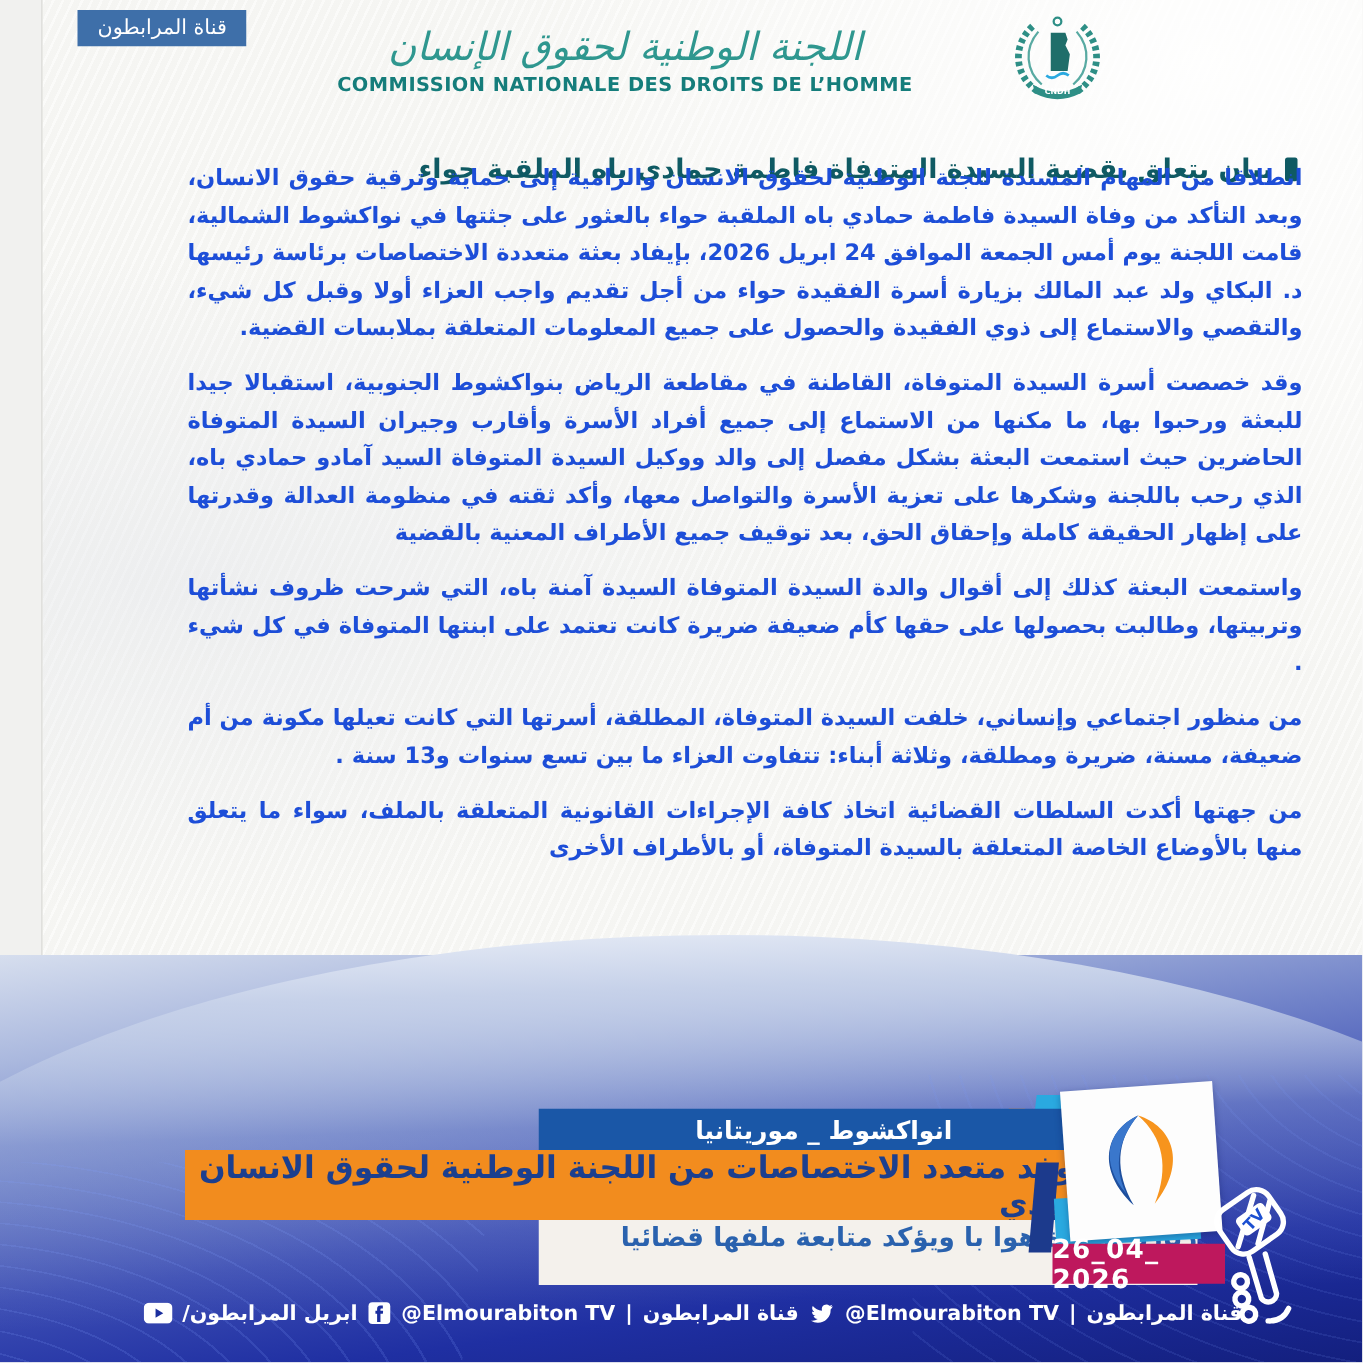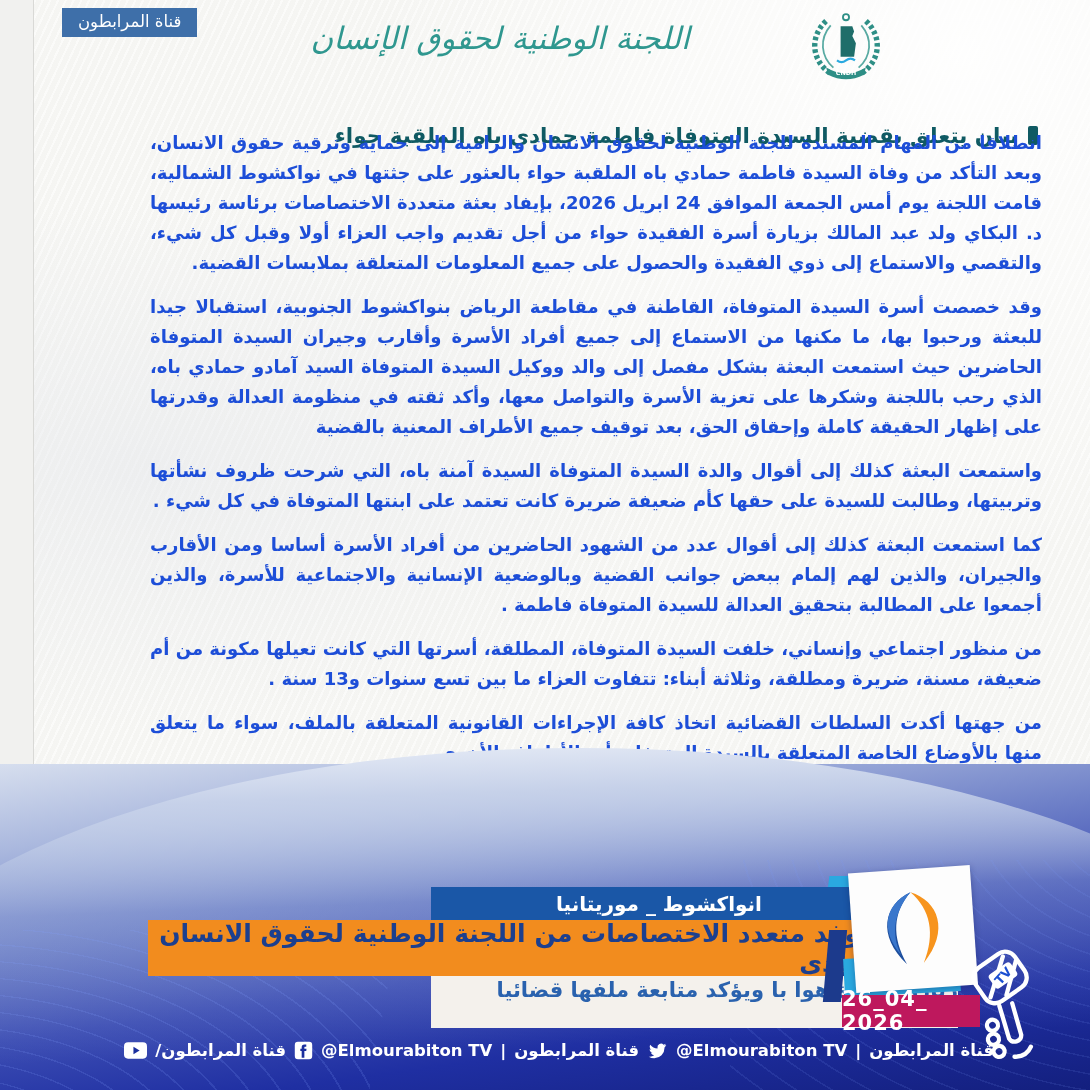--- a/index.html
+++ b/index.html
@@ -81,20 +81,21 @@
 </style>
 </head>
 <body>
 
 <div class="stage">
 
   <div class="paper"></div>
 
   <div class="lh-titles">
     <div class="lh-title-ar">اللجنة الوطنية لحقوق الإنسان</div>
+    <div class="lh-title-fr">COMMISSION NATIONALE DES DROITS DE L’HOMME</div>
   </div>
 
   <svg class="lh-logo" width="92" height="72" viewBox="0 0 100 80">
     <path d="M32,70 C12,56 9,30 28,12" fill="none" stroke="#2e8f86" stroke-width="6" stroke-dasharray="4 3"></path>
     <path d="M68,70 C88,56 91,30 72,12" fill="none" stroke="#2e8f86" stroke-width="6" stroke-dasharray="4 3"></path>
     <path d="M36,64 C22,52 20,32 33,17" fill="none" stroke="#58aaa2" stroke-width="2"></path>
     <path d="M64,64 C78,52 80,32 67,17" fill="none" stroke="#58aaa2" stroke-width="2"></path>
     <circle cx="50" cy="8" r="3.4" fill="none" stroke="#2e8f86" stroke-width="2"></circle>
     <path d="M44,18 l13,0 2,6 -2,5 4,8 -2,15 -15,0 z" fill="#1f6e6a"></path>
     <path d="M40,56 q5,4 10,0 q5,-4 10,0" fill="none" stroke="#2aa9e0" stroke-width="2.4"></path>
@@ -103,22 +104,21 @@
   </svg>
 
   <div class="stmt-title">
     <span class="stmt-bullet"></span>
     <span>بيان يتعلق بقضية السيدة المتوفاة فاطمة حمادي باه الملقبة حواء</span>
   </div>
 
   <div class="doc-body">
     <p>انطلاقا من المهام المسندة للجنة الوطنية لحقوق الانسان والرامية إلى حماية وترقية حقوق الانسان، وبعد التأكد من وفاة السيدة فاطمة حمادي باه الملقبة حواء بالعثور على جثتها في نواكشوط الشمالية، قامت اللجنة يوم أمس الجمعة الموافق 24 ابريل 2026، بإيفاد بعثة متعددة الاختصاصات برئاسة رئيسها د. البكاي ولد عبد المالك بزيارة أسرة الفقيدة حواء من أجل تقديم واجب العزاء أولا وقبل كل شيء، والتقصي والاستماع إلى ذوي الفقيدة والحصول على جميع المعلومات المتعلقة بملابسات القضية.</p>
     <p>وقد خصصت أسرة السيدة المتوفاة، القاطنة في مقاطعة الرياض بنواكشوط الجنوبية، استقبالا جيدا للبعثة ورحبوا بها، ما مكنها من الاستماع إلى جميع أفراد الأسرة وأقارب وجيران السيدة المتوفاة الحاضرين حيث استمعت البعثة بشكل مفصل إلى والد ووكيل السيدة المتوفاة السيد آمادو حمادي باه، الذي رحب باللجنة وشكرها على تعزية الأسرة والتواصل معها، وأكد ثقته في منظومة العدالة وقدرتها على إظهار الحقيقة كاملة وإحقاق الحق، بعد توقيف جميع الأطراف المعنية بالقضية</p>
-    <p>واستمعت البعثة كذلك إلى أقوال والدة السيدة المتوفاة السيدة آمنة باه، التي شرحت ظروف نشأتها وتربيتها، وطالبت للسيدة على حقها كأم ضعيفة ضريرة كانت تعتمد على ابنتها المتوفاة في كل شيء .</p>
-    <p>كما استمعت البعثة كذلك إلى أقوال عدد من الشهود الحاضرين من أفراد الأسرة أساسا ومن الأقارب والجيران، والذين لهم إلمام ببعض جوانب القضية وبالوضعية الإنسانية والاجتماعية للأسرة، والذين أجمعوا على المطالبة بتحقيق العدالة للسيدة المتوفاة فاطمة .</p>
+    <p>واستمعت البعثة كذلك إلى أقوال والدة السيدة المتوفاة السيدة آمنة باه، التي شرحت ظروف نشأتها وتربيتها، وطالبت بحصولها على حقها كأم ضعيفة ضريرة كانت تعتمد على ابنتها المتوفاة في كل شيء .</p>
     <p>من منظور اجتماعي وإنساني، خلفت السيدة المتوفاة، المطلقة، أسرتها التي كانت تعيلها مكونة من أم ضعيفة، مسنة، ضريرة ومطلقة، وثلاثة أبناء: تتفاوت العزاء ما بين تسع سنوات و13 سنة .</p>
     <p>من جهتها أكدت السلطات القضائية اتخاذ كافة الإجراءات القانونية المتعلقة بالملف، سواء ما يتعلق منها بالأوضاع الخاصة المتعلقة بالسيدة المتوفاة، أو بالأطراف الأخرى</p>
   </div>
 
   <div class="bg-bottom"></div>
   <div class="crest"></div>
   <div class="net net-left"></div>
   <div class="net net-right"></div>
 
   <div class="channel-badge">قناة المرابطون</div>
@@ -169,20 +169,20 @@
     <svg width="21" height="21" viewBox="0 0 24 24" fill="#ffffff">
       <path d="M22,5.8c-.7.3-1.5.6-2.3.7.8-.5,1.5-1.3,1.8-2.2-.8.5-1.7.8-2.6,1A4.1,4.1,0,0,0,12,8.9c0,.3,0,.6.1.9C8.7,9.6,5.7,8,3.7,5.5a4.2,4.2,0,0,0-.6,2.1,4.1,4.1,0,0,0,1.8,3.4,4,4,0,0,1-1.9-.5v.1a4.1,4.1,0,0,0,3.3,4,4.4,4.4,0,0,1-1.1.1,3.6,3.6,0,0,1-.8-.1,4.1,4.1,0,0,0,3.8,2.8A8.2,8.2,0,0,1,3.1,19H2a11.6,11.6,0,0,0,6.3,1.8A11.6,11.6,0,0,0,20,9.1v-.5A8.4,8.4,0,0,0,22,5.8Z"></path>
     </svg>
     <span>قناة المرابطون</span>
     <span>|</span>
     <span class="handle">@Elmourabiton TV</span>
     <svg width="19" height="19" viewBox="0 0 24 24">
       <rect x="1" y="1" width="22" height="22" rx="4" fill="#ffffff"></rect>
       <path d="M15.5,12.6h-2.4V21h-3.4V12.6H8V9.7h1.7V7.9c0-2,.9-3.5,3.5-3.5h2.3V7.3H14.1c-.8,0-1,.4-1,1.1V9.7h2.7Z" fill="#1b2f9e"></path>
     </svg>
-    <span>قناة المرابطون/</span>
+    <span>ابريل المرابطون/</span>
     <svg width="23" height="17" viewBox="0 0 28 20">
       <rect x="0" y="0" width="28" height="20" rx="5" fill="#ffffff"></rect>
       <path d="M11.5,5.5 L19,10 L11.5,14.5 Z" fill="#1b2f9e"></path>
     </svg>
   </div>
 
 </div>
 
 </body></html>

